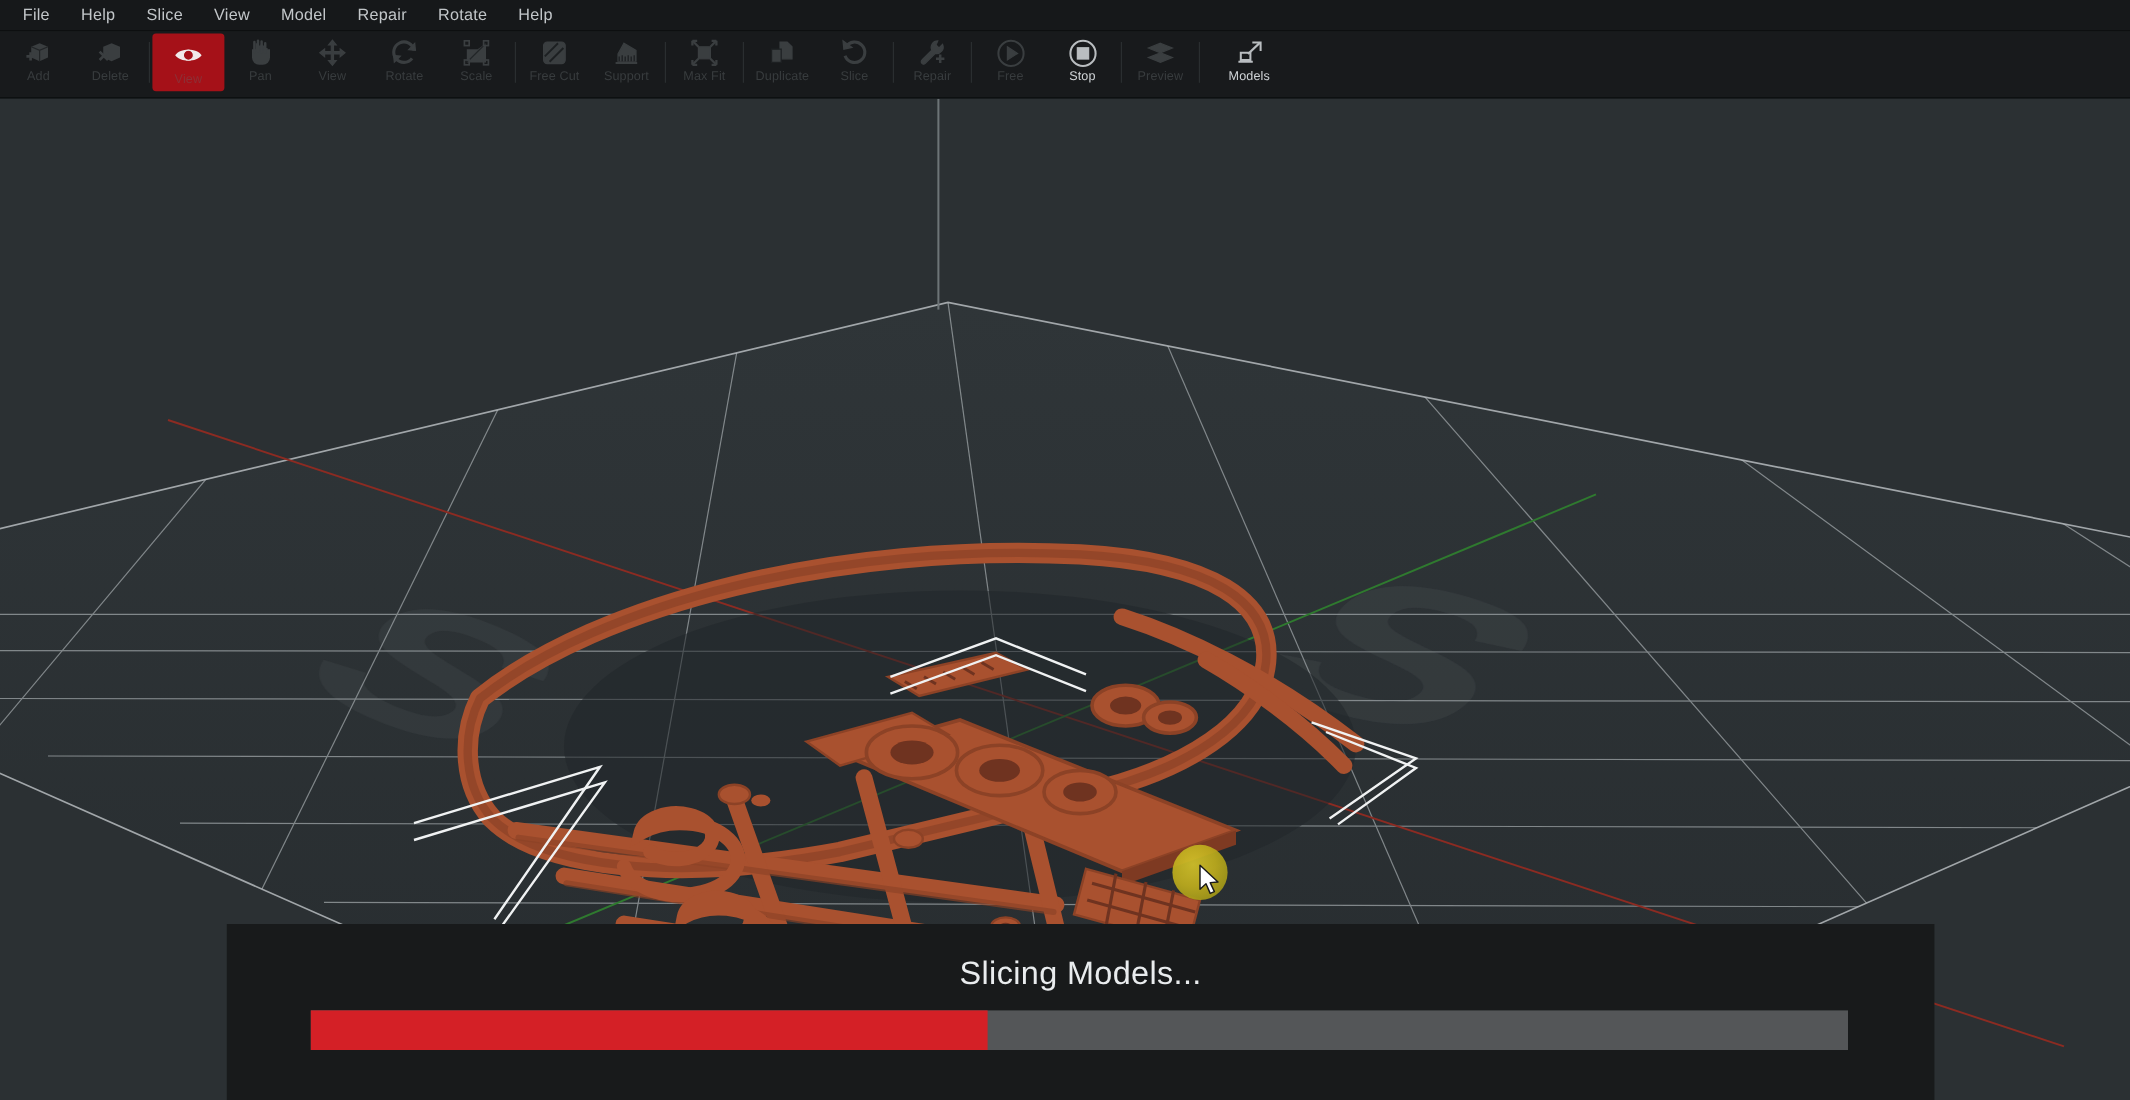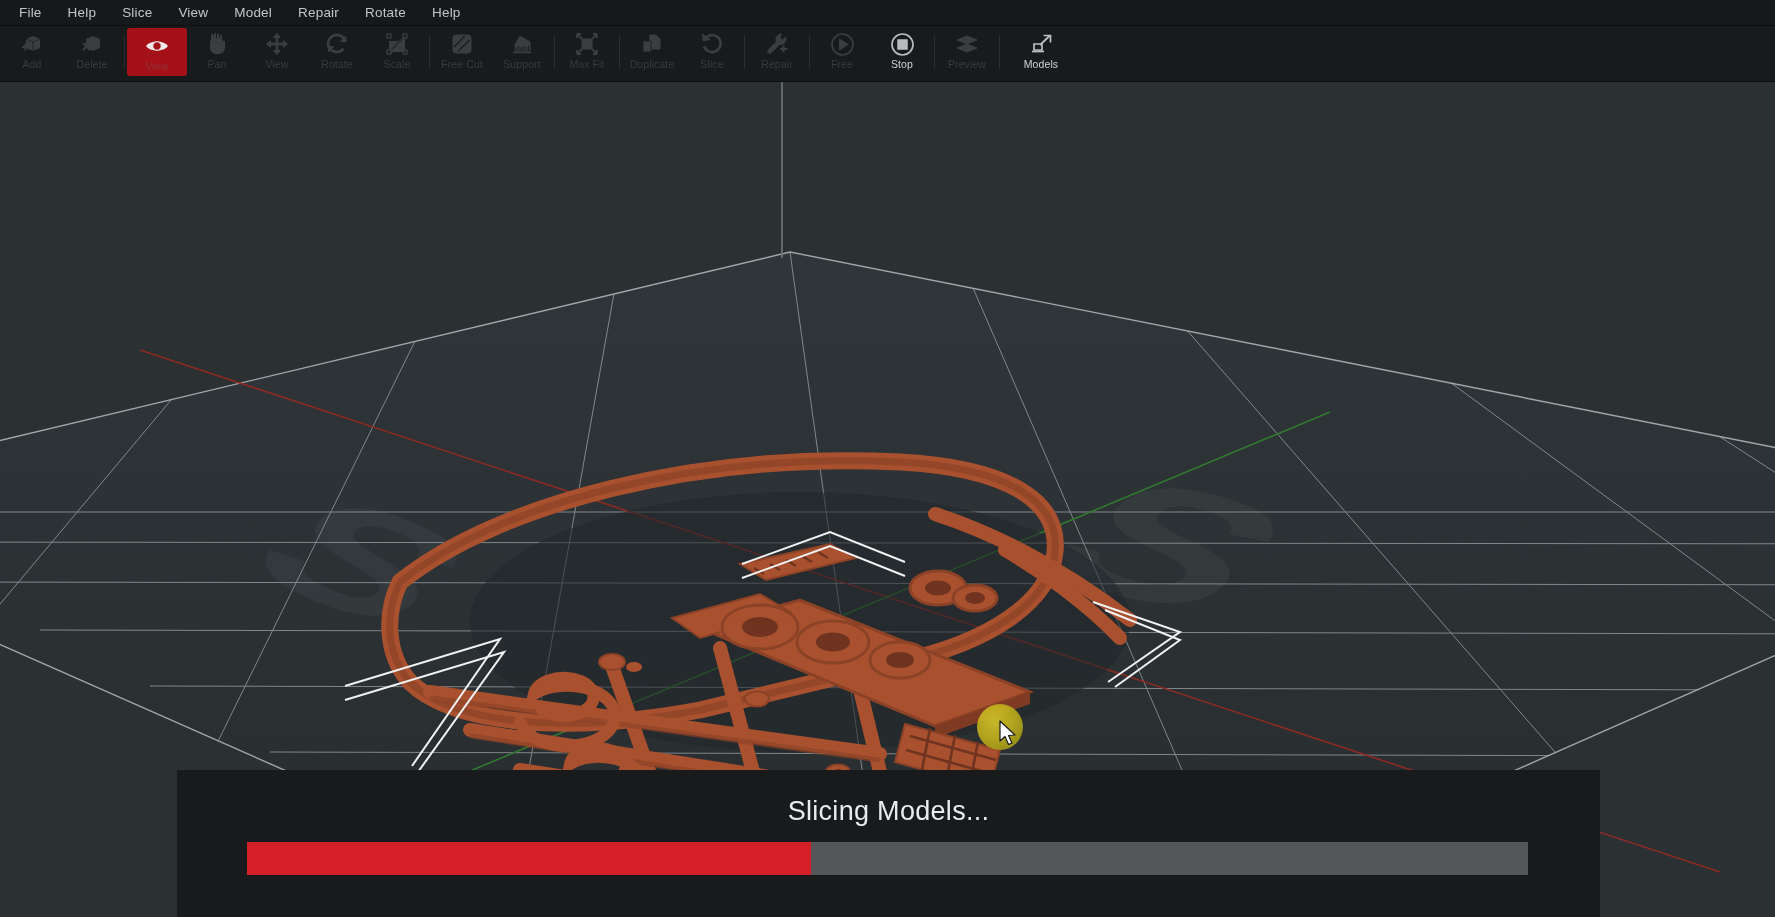--- a/index.html
+++ b/index.html
@@ -102,21 +102,21 @@
     background: radial-gradient(circle at 38% 36%, #d4c32a 0%, #bfae1d 45%, #8f8a14 100%);
     opacity: .92;
     z-index: 20;
     pointer-events: none;
   }
   .cursor-arrow { position: absolute; z-index: 21; pointer-events: none; }
 
   
   .progress-dialog {
     position: absolute;
-    left: 177px; top: 770px;
+    left: 189px; top: 770px;
     width: 1423px; height: 147px;
     background: #181a1b;
     z-index: 50;
     display: flex; flex-direction: column;
     align-items: center;
   }
   .progress-title {
     margin-top: 25px;
     color: #e9ecee;
     font-size: 27px;

